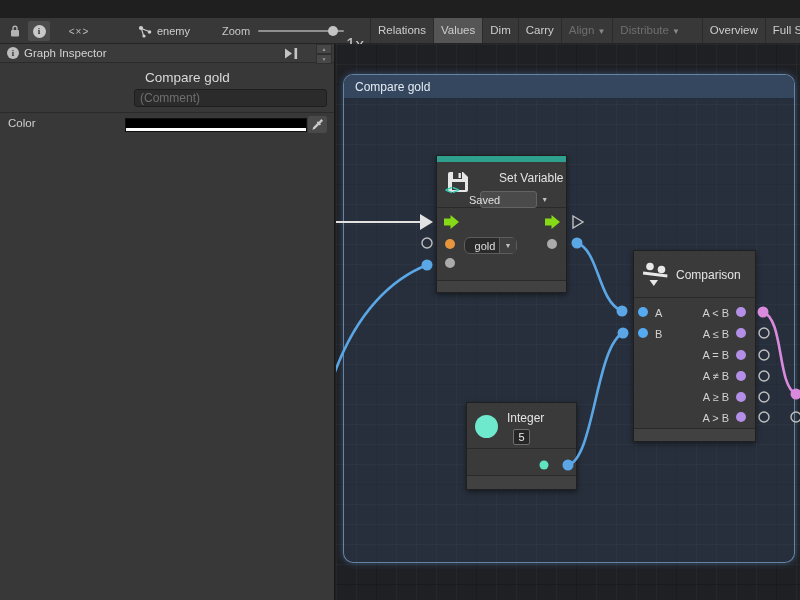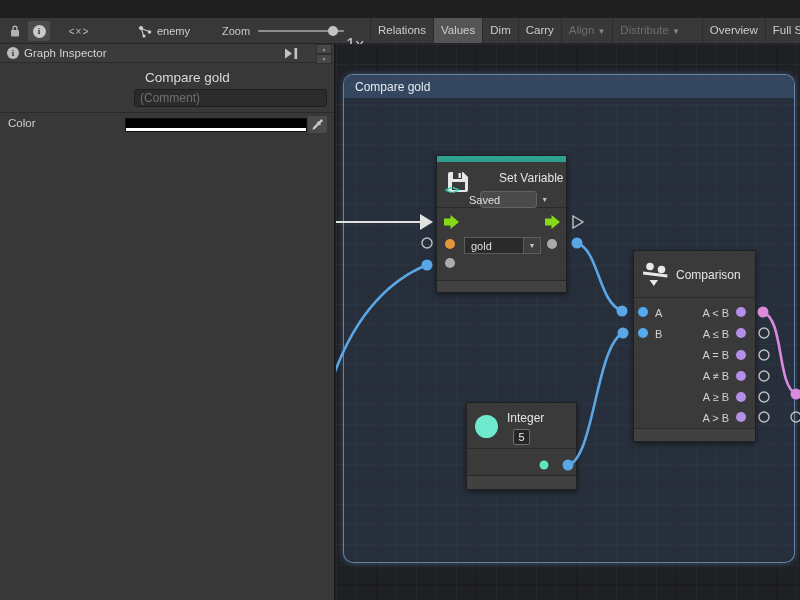--- a/index.html
+++ b/index.html
@@ -68,21 +68,21 @@
   .n-title { font-size:12px; color:#e4e4e4; white-space:nowrap; }
 
   .node-setvar { left:100px; top:111px; width:131px; height:138px; }
   .sv-accent { position:absolute; left:0; top:0; width:100%; height:6px; background:#2fa08e; }
   .sv-header { position:absolute; left:0; top:6px; width:100%; height:46px; border-bottom:1px solid #2a2a2a; }
   .sv-icon { position:absolute; left:7px; top:6px; }
   .sv-title { position:absolute; left:42px; top:9px;margin-left:20px; }
   .dropdown { position:absolute; background:#4a4a4a; border:1px solid #636363; border-radius:3px; font-size:11px; color:#e0e0e0; display:flex; align-items:center; justify-content:center; gap:4px; }
   .sv-scope { left:43px; top:29px; width:57px; height:17px;gap:41px; }
   .dd-arrow { font-size:7px; color:#c2c2c2; }
-  .field-dd { position:absolute; left:27px; top:81px; width:77px; height:17px; background:#2a2a2a; border:1px solid #5c5c5c; border-radius:0; font-size:11px; color:#dedede; display:flex; align-items:center; }
+  .field-dd { position:absolute; left:27px; top:81px; width:53px; height:17px; background:#2a2a2a; border:1px solid #5c5c5c; border-radius:6px; font-size:11px; color:#dedede; display:flex; align-items:center;text-align:center; }
   .field-dd .val { flex:1; padding-left:6px; }
   .field-dd .arrow-box { width:17px; height:100%; background:#3f3f3f; border-left:1px solid #5c5c5c; display:flex; align-items:center; justify-content:center; }
   .node-setvar .n-footer { height:12px; }
 
   .node-comparison { left:297px; top:206px; width:123px; height:192px; }
   .cmp-header { position:absolute; left:0; top:0; width:100%; height:47px; border-bottom:1px solid #2a2a2a; }
   .cmp-icon { position:absolute; left:8px; top:10px; }
   .cmp-title { position:absolute; left:42px; top:17px; }
   .in-row { position:absolute; left:21px; height:21px; line-height:21px; font-size:11px; color:#d2d2d2; }
   .out-row { position:absolute; right:26px; height:21px; line-height:21px; font-size:11px; color:#d2d2d2; text-align:right; }

